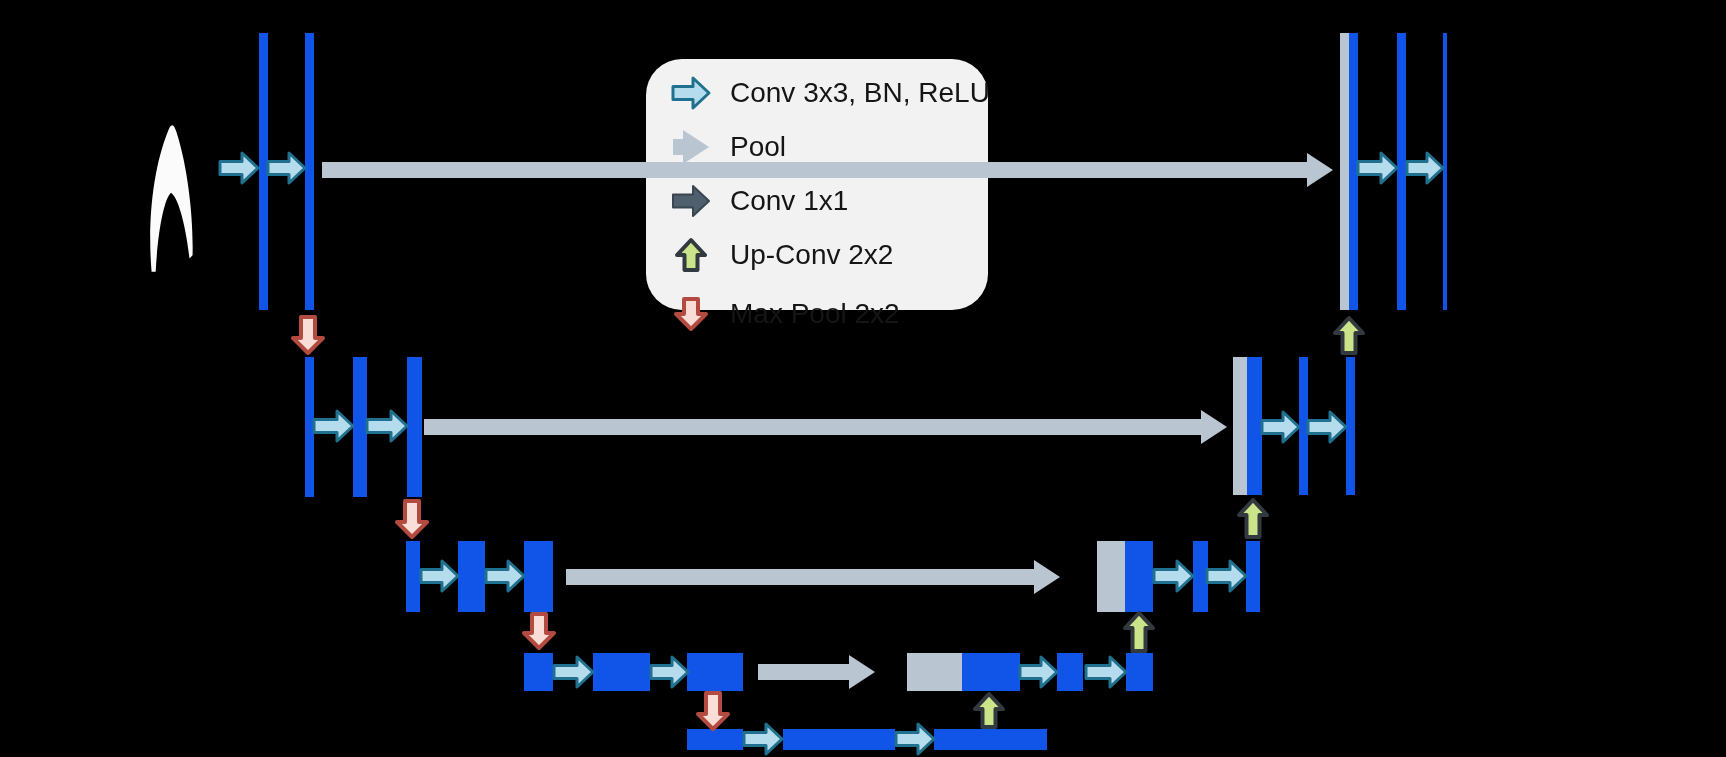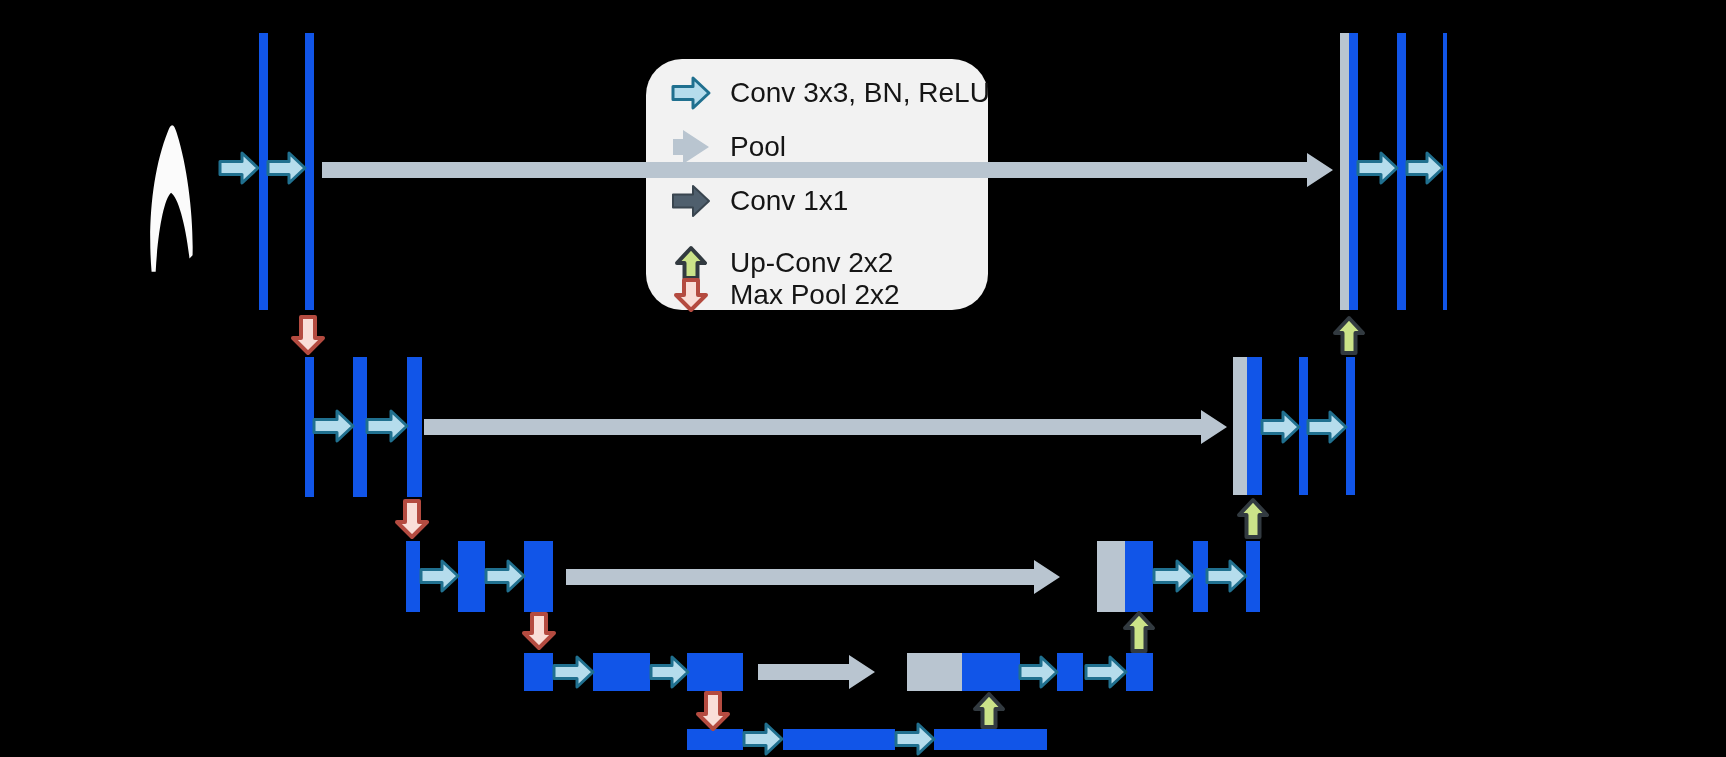--- a/index.html
+++ b/index.html
@@ -42,29 +42,29 @@
         <span class="legend-label">Pool</span>
       </div>
       <div class="legend-row" style="top: 120px;">
         <span class="legend-icon">
           <svg width="42" height="36" viewBox="-3 -3 42 36">
             <polygon points="0,8.5 20,8.5 20,0 36,15 20,30 20,21.5 0,21.5" fill="#4f5f6d" stroke="#39454f" stroke-width="2" stroke-linejoin="round"></polygon>
           </svg>
         </span>
         <span class="legend-label">Conv 1x1</span>
       </div>
-      <div class="legend-row" style="top: 174px; margin-top: 8px;">
+      <div class="legend-row" style="top: 174px;">
         <span class="legend-icon">
           <svg width="38" height="40" viewBox="-5 -5 38 40">
             <polygon points="7.5,30 7.5,15 0,15 14,0 28,15 20.5,15 20.5,30" fill="#cbe389" stroke="#323a40" stroke-width="4" stroke-linejoin="round"></polygon>
           </svg>
         </span>
         <span class="legend-label">Up-Conv 2x2</span>
       </div>
-      <div class="legend-row" style="top: 214px;">
+      <div class="legend-row" style="top: 233px;">
         <span class="legend-icon">
           <svg width="40" height="40" viewBox="-5 -5 40 40">
             <polygon points="8,0 8,15 0,15 15,30 30,15 22,15 22,0" fill="#f9ded8" stroke="#b44b40" stroke-width="4" stroke-linejoin="round"></polygon>
           </svg>
         </span>
         <span class="legend-label">Max Pool 2x2</span>
       </div>
     </div>
 
   <div id="diagram">

